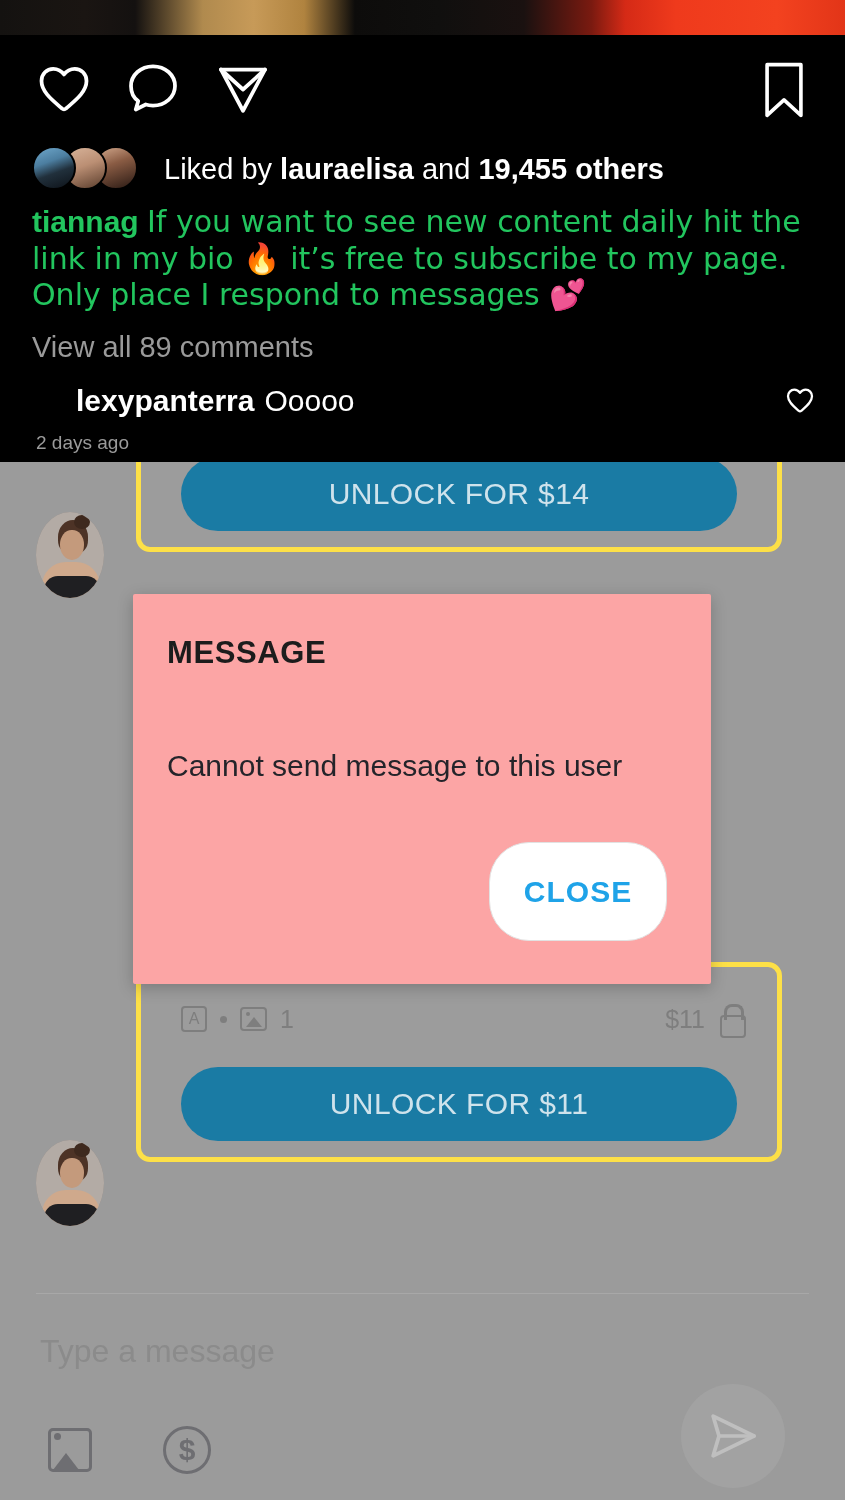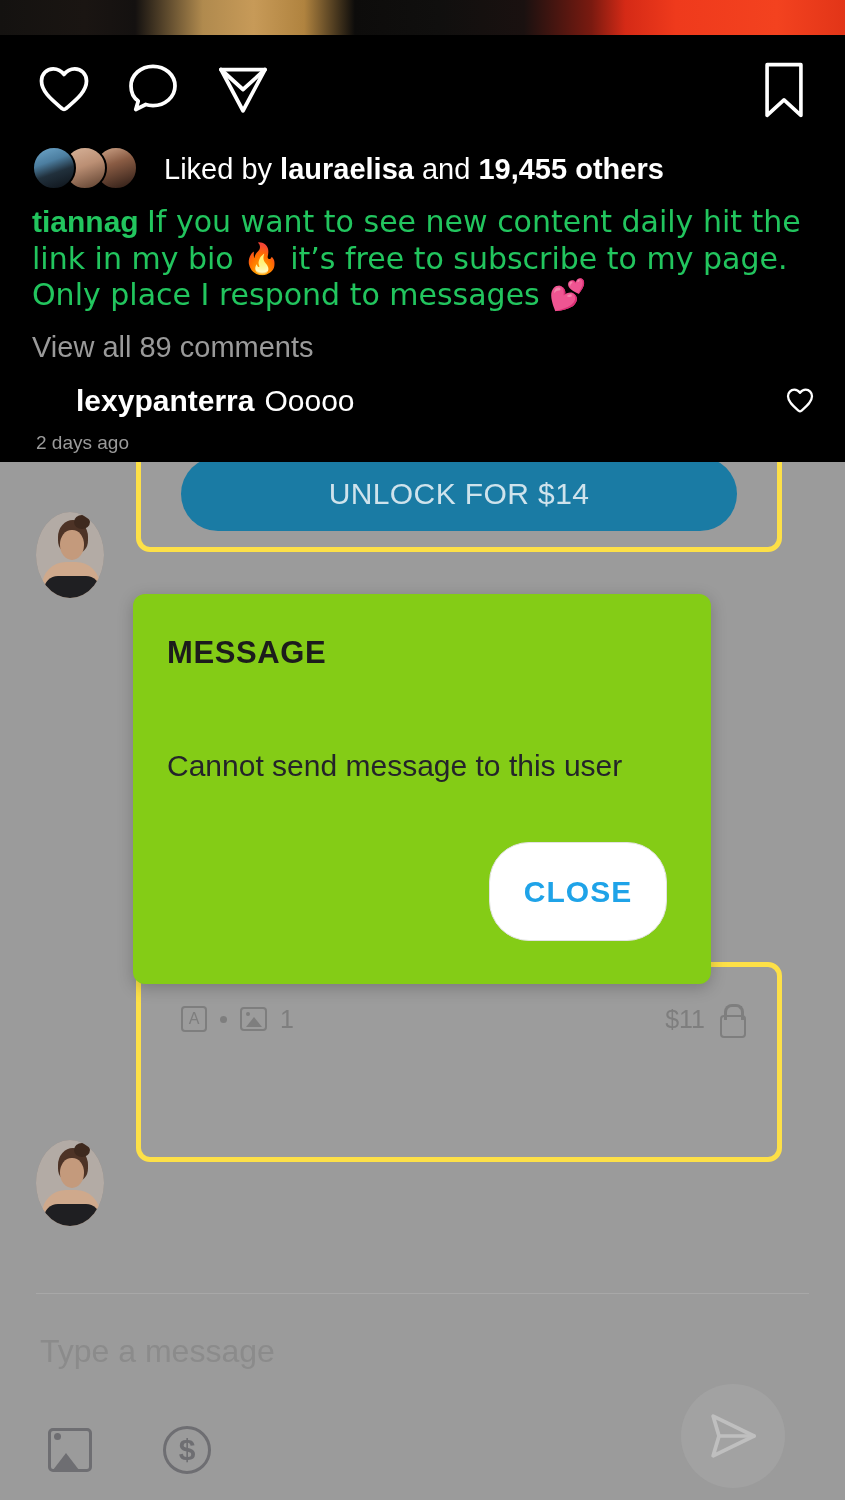--- a/index.html
+++ b/index.html
@@ -175,22 +175,22 @@
     width: 104px; height: 104px; border-radius: 50%;
     background: #a2a2a2;
     display: flex; align-items: center; justify-content: center;
   }
   #send-button svg { opacity: .65; }
 
   
   #modal {
     position: absolute;
     left: 133px; top: 594px; width: 578px; height: 390px;
-    background: #84cc16;
-    border-radius: 12px;
+    background: #fca5a5;
+    border-radius: 2px;
     box-shadow: 0 4px 16px rgba(0,0,0,.22);
   }
   #modal-title {
     position: absolute; left: 34px; top: 41px;
     font-size: 31px; font-weight: bold; color: #1c1c1c;
     letter-spacing: .6px;
   }
   #modal-body {
     position: absolute; left: 34px; top: 152px; right: 30px;
     font-size: 30px; color: #24242a; line-height: 1.3;
@@ -312,20 +312,21 @@
           <span class="glyph-box">A</span>
           <span class="dot"></span>
           <span class="img-glyph"></span>
           <span>1</span>
         </span>
         <span class="meta-right">
           <span>$11</span>
           <span class="lock-glyph"></span>
         </span>
       </div>
+      <button class="unlock-btn" id="unlock-bottom">UNLOCK FOR $11</button>
     </div>
 
     <div class="thread-avatar" id="avatar-bottom">
       <div class="av-photo">
         <div class="av-bg"></div>
         <div class="av-body"></div>
         <div class="av-dress"></div>
         <div class="av-hair"></div>
         <div class="av-bun"></div>
         <div class="av-face"></div>

